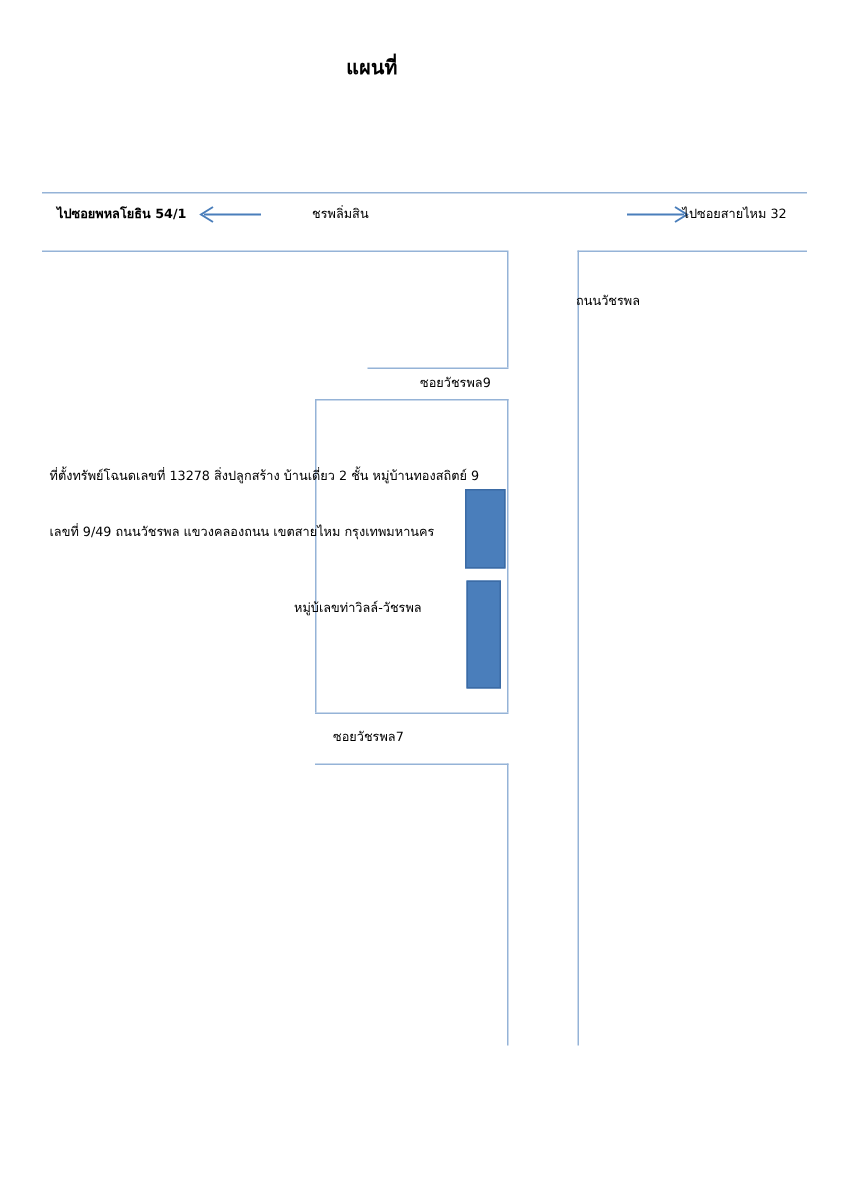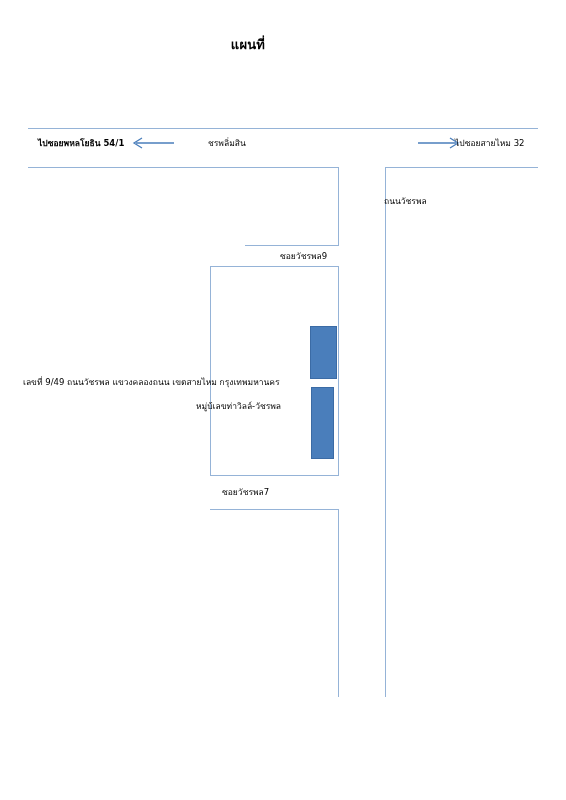--- a/index.html
+++ b/index.html
@@ -110,22 +110,23 @@
   <div class="road-h" style="left:210px; top:266px; width:129px;"></div>
 
   <div class="road-h" style="left:210px; top:475px; width:129px;"></div>
 
   <div class="label" style="left:222px; top:487px;">ซอยวัชรพล7</div>
 
   <div class="road-h" style="left:210px; top:509px; width:129px;"></div>
 
   <div class="road-v" style="left:210px; top:266px; height:209px;"></div>
 
+  <div class="label-addr" style="left:33px; top:313px;">ที่ตั้งทรัพย์โฉนดเลขที่ 13278 สิ่งปลูกสร้าง บ้านเดี่ยว 2 ชั้น หมู่บ้านทองสถิตย์ 9</div>
 
-  <div class="label-addr" style="left:23px; top:350px;margin-top:27px;">เลขที่  9/49 ถนนวัชรพล  แขวงคลองถนน  เขตสายไหม  กรุงเทพมหานคร</div>
+  <div class="label-addr" style="left:33px; top:350px;">เลขที่  9/49 ถนนวัชรพล  แขวงคลองถนน  เขตสายไหม  กรุงเทพมหานคร</div>
 
   <div class="label" style="left:196px; top:401px;">หมู่บ้เลขท่าวิลล์-วัชรพล</div>
 
   <div class="block" style="left:310px; top:326px; width:27px; height:53px;"></div>
 
   <div class="block" style="left:311px; top:387px; width:23px; height:72px;"></div>
 
 </div>
 
 </body></html>

